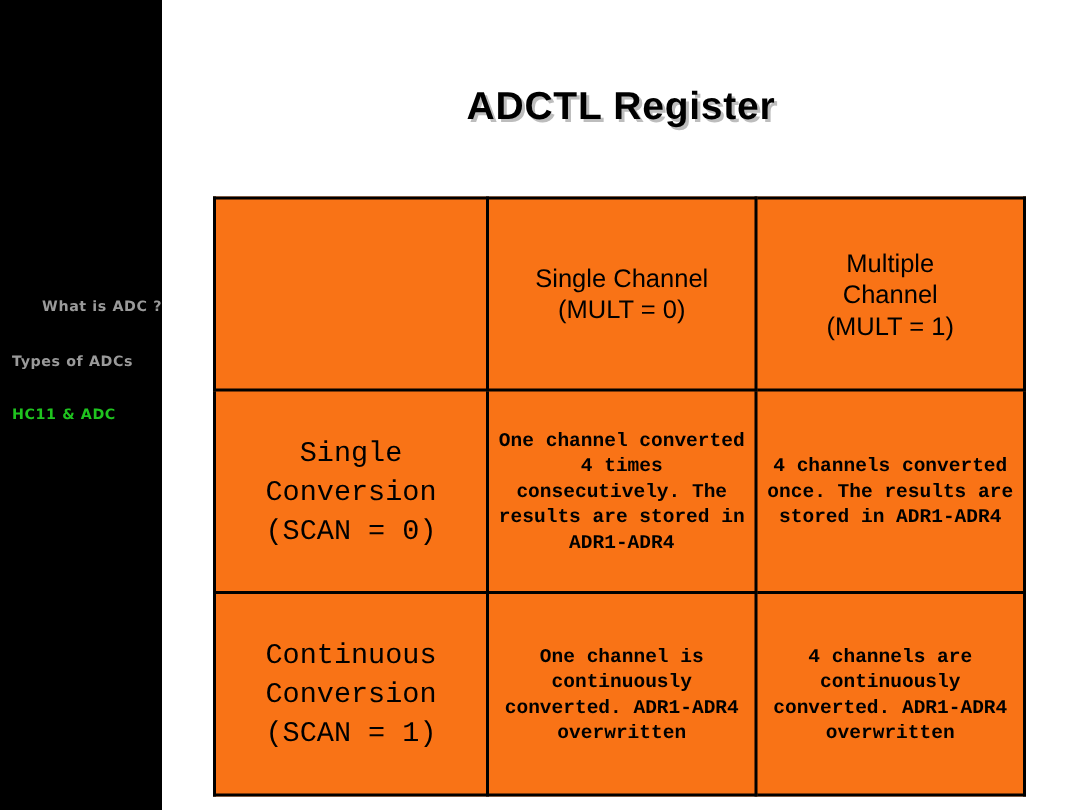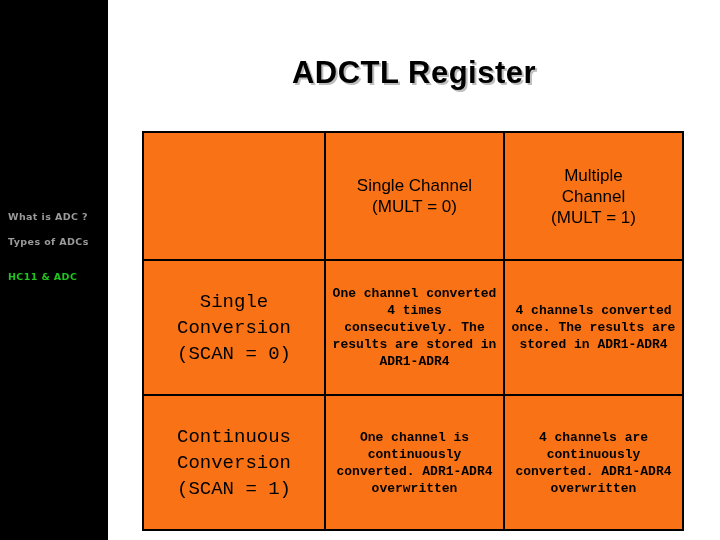--- a/index.html
+++ b/index.html
@@ -31,33 +31,33 @@
     width: 100px;
     font-family: "DejaVu Sans", sans-serif;
     font-size: 9.5px;
     font-weight: bold;
     letter-spacing: 0.4px;
     white-space: nowrap;
     line-height: 12px;
   }
   .nav-item.gray  { color: #9a9a9a; }
   .nav-item.green { color: #1fc41f; }
-  #nav-0 { top: 211px; }
+  #nav-0 { top: 199px; text-align: right; }
   #nav-1 { top: 236px; }
   #nav-2 { top: 271px; }
 
   
   #title {
     position: absolute;
     left: 108px;
     top: 55px;
     width: 612px;
     text-align: center;
     font-family: "Liberation Sans", sans-serif;
-    font-size: 31px;
+    font-size: 26px;
     font-weight: bold;
     color: #000000;
     letter-spacing: 0.5px;
     text-shadow: 2px 2px 0 #bdbdbd;
   }
 
   
   #subtitle {
     position: absolute;
     left: 143px;

